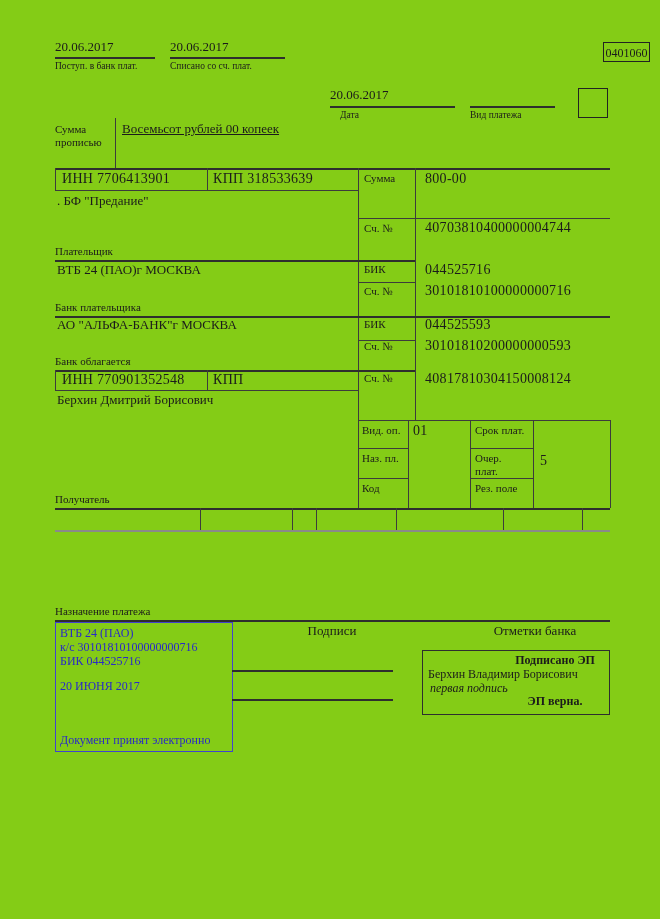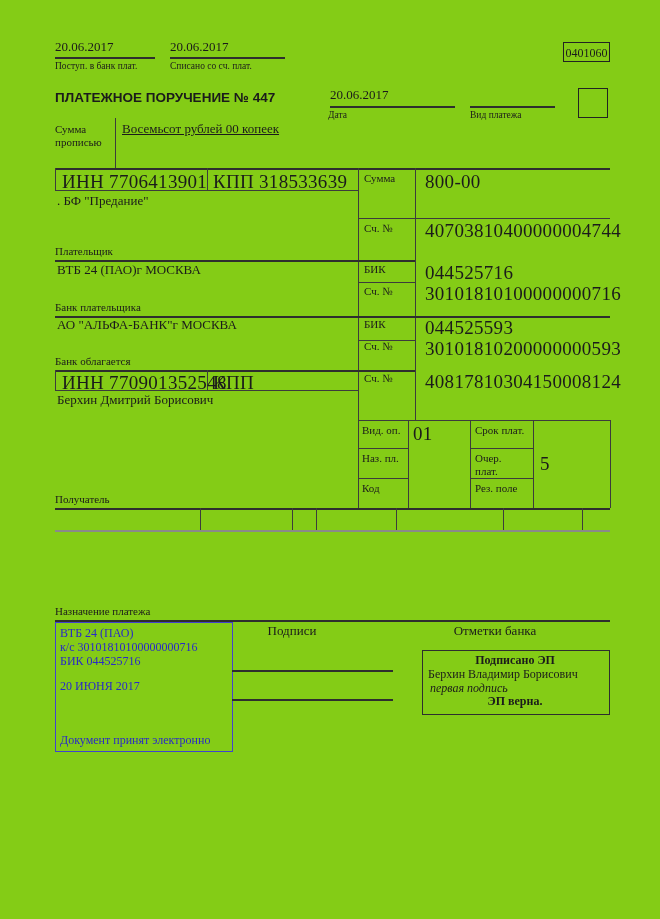--- a/index.html
+++ b/index.html
@@ -1,57 +1,56 @@
 <!DOCTYPE html>
 <html><head>
 <meta charset="utf-8">
 <style>
   html,body{margin:0;padding:0;background:#ffffff;}
   .page{position:relative;width:660px;height:919px;background:#84cc16;
         font-family:"Liberation Serif",serif;color:#1b1b1b;overflow:hidden;}
   .t{position:absolute;white-space:nowrap;line-height:1.15;}
   .v{font-size:13px;}
-  .num{font-size:19px;letter-spacing:.3px;}
+  .num{font-size:14px;letter-spacing:.3px;}
   .lbl{font-size:11px;}
   .tiny{font-size:9.5px;}
   .title{font-family:"Liberation Sans",sans-serif;font-weight:bold;font-size:13.5px;}
   .hl{position:absolute;height:1px;background:#3c3c3c;}
   .hlm{position:absolute;height:2px;background:#2e2e2e;}
   .hlg{position:absolute;height:2px;background:#8a8a8a;}
   .vl{position:absolute;width:1px;background:#3c3c3c;}
   .wrap{white-space:normal;line-height:1.2;}
   .blue{color:#2a2ac8;font-size:12px;}
   .bluebox{position:absolute;border:1px solid #4242cf;}
   .box{position:absolute;border:1.5px solid #222;box-sizing:border-box;}
   .stampbox{position:absolute;border:1px solid #2e2e2e;}
   .b{font-weight:bold;}
   .i{font-style:italic;}
-  .c{text-align:center;}
+  .c{text-align:center;margin-left:40px;}
 </style>
 </head>
 <body>
 
 <div class="page">
 
   <div class="t v" style="left:55px;top:40px;">20.06.2017</div>
   <div class="hlm" style="left:55px;top:57px;width:100px;height:1.5px;"></div>
   <div class="t tiny" style="left:55px;top:61px;">Поступ. в банк плат.</div>
 
   <div class="t v" style="left:170px;top:40px;">20.06.2017</div>
   <div class="hlm" style="left:170px;top:57px;width:115px;height:1.5px;"></div>
   <div class="t tiny" style="left:170px;top:61px;">Списано со сч. плат.</div>
 
   <div class="box c" style="left:563px;top:42px;width:47px;height:20px;">
     <span class="t" style="position:static;font-size:12px;line-height:18px;">0401060</span>
   </div>
 
-  <div class="t title" style="left:55px;top:90px;">ПЛАТЕЖНОЕ ПОРУЧЕНИЕ № 447</div>
   <div class="t v" style="left:330px;top:88px;">20.06.2017</div>
   <div class="hlm" style="left:330px;top:106px;width:125px;height:1.5px;"></div>
-  <div class="t tiny" style="left:328px;top:110px;">Дата</div>
+  <div class="t tiny" style="left:340px;top:110px;">Дата</div>
   <div class="hlm" style="left:470px;top:106px;width:85px;height:1.5px;"></div>
   <div class="t tiny" style="left:470px;top:110px;">Вид платежа</div>
   <div class="box" style="left:578px;top:88px;width:30px;height:30px;border-width:1px;"></div>
 
   <div class="vl" style="left:115px;top:118px;height:50px;"></div>
   <div class="t lbl" style="left:55px;top:123px;">Сумма</div>
   <div class="t lbl" style="left:55px;top:136px;">прописью</div>
   <div class="t v" style="left:122px;top:122px;text-decoration:underline;">Восемьсот рублей 00 копеек</div>
 
   <div class="hlm" style="left:55px;top:168px;width:555px;"></div>

